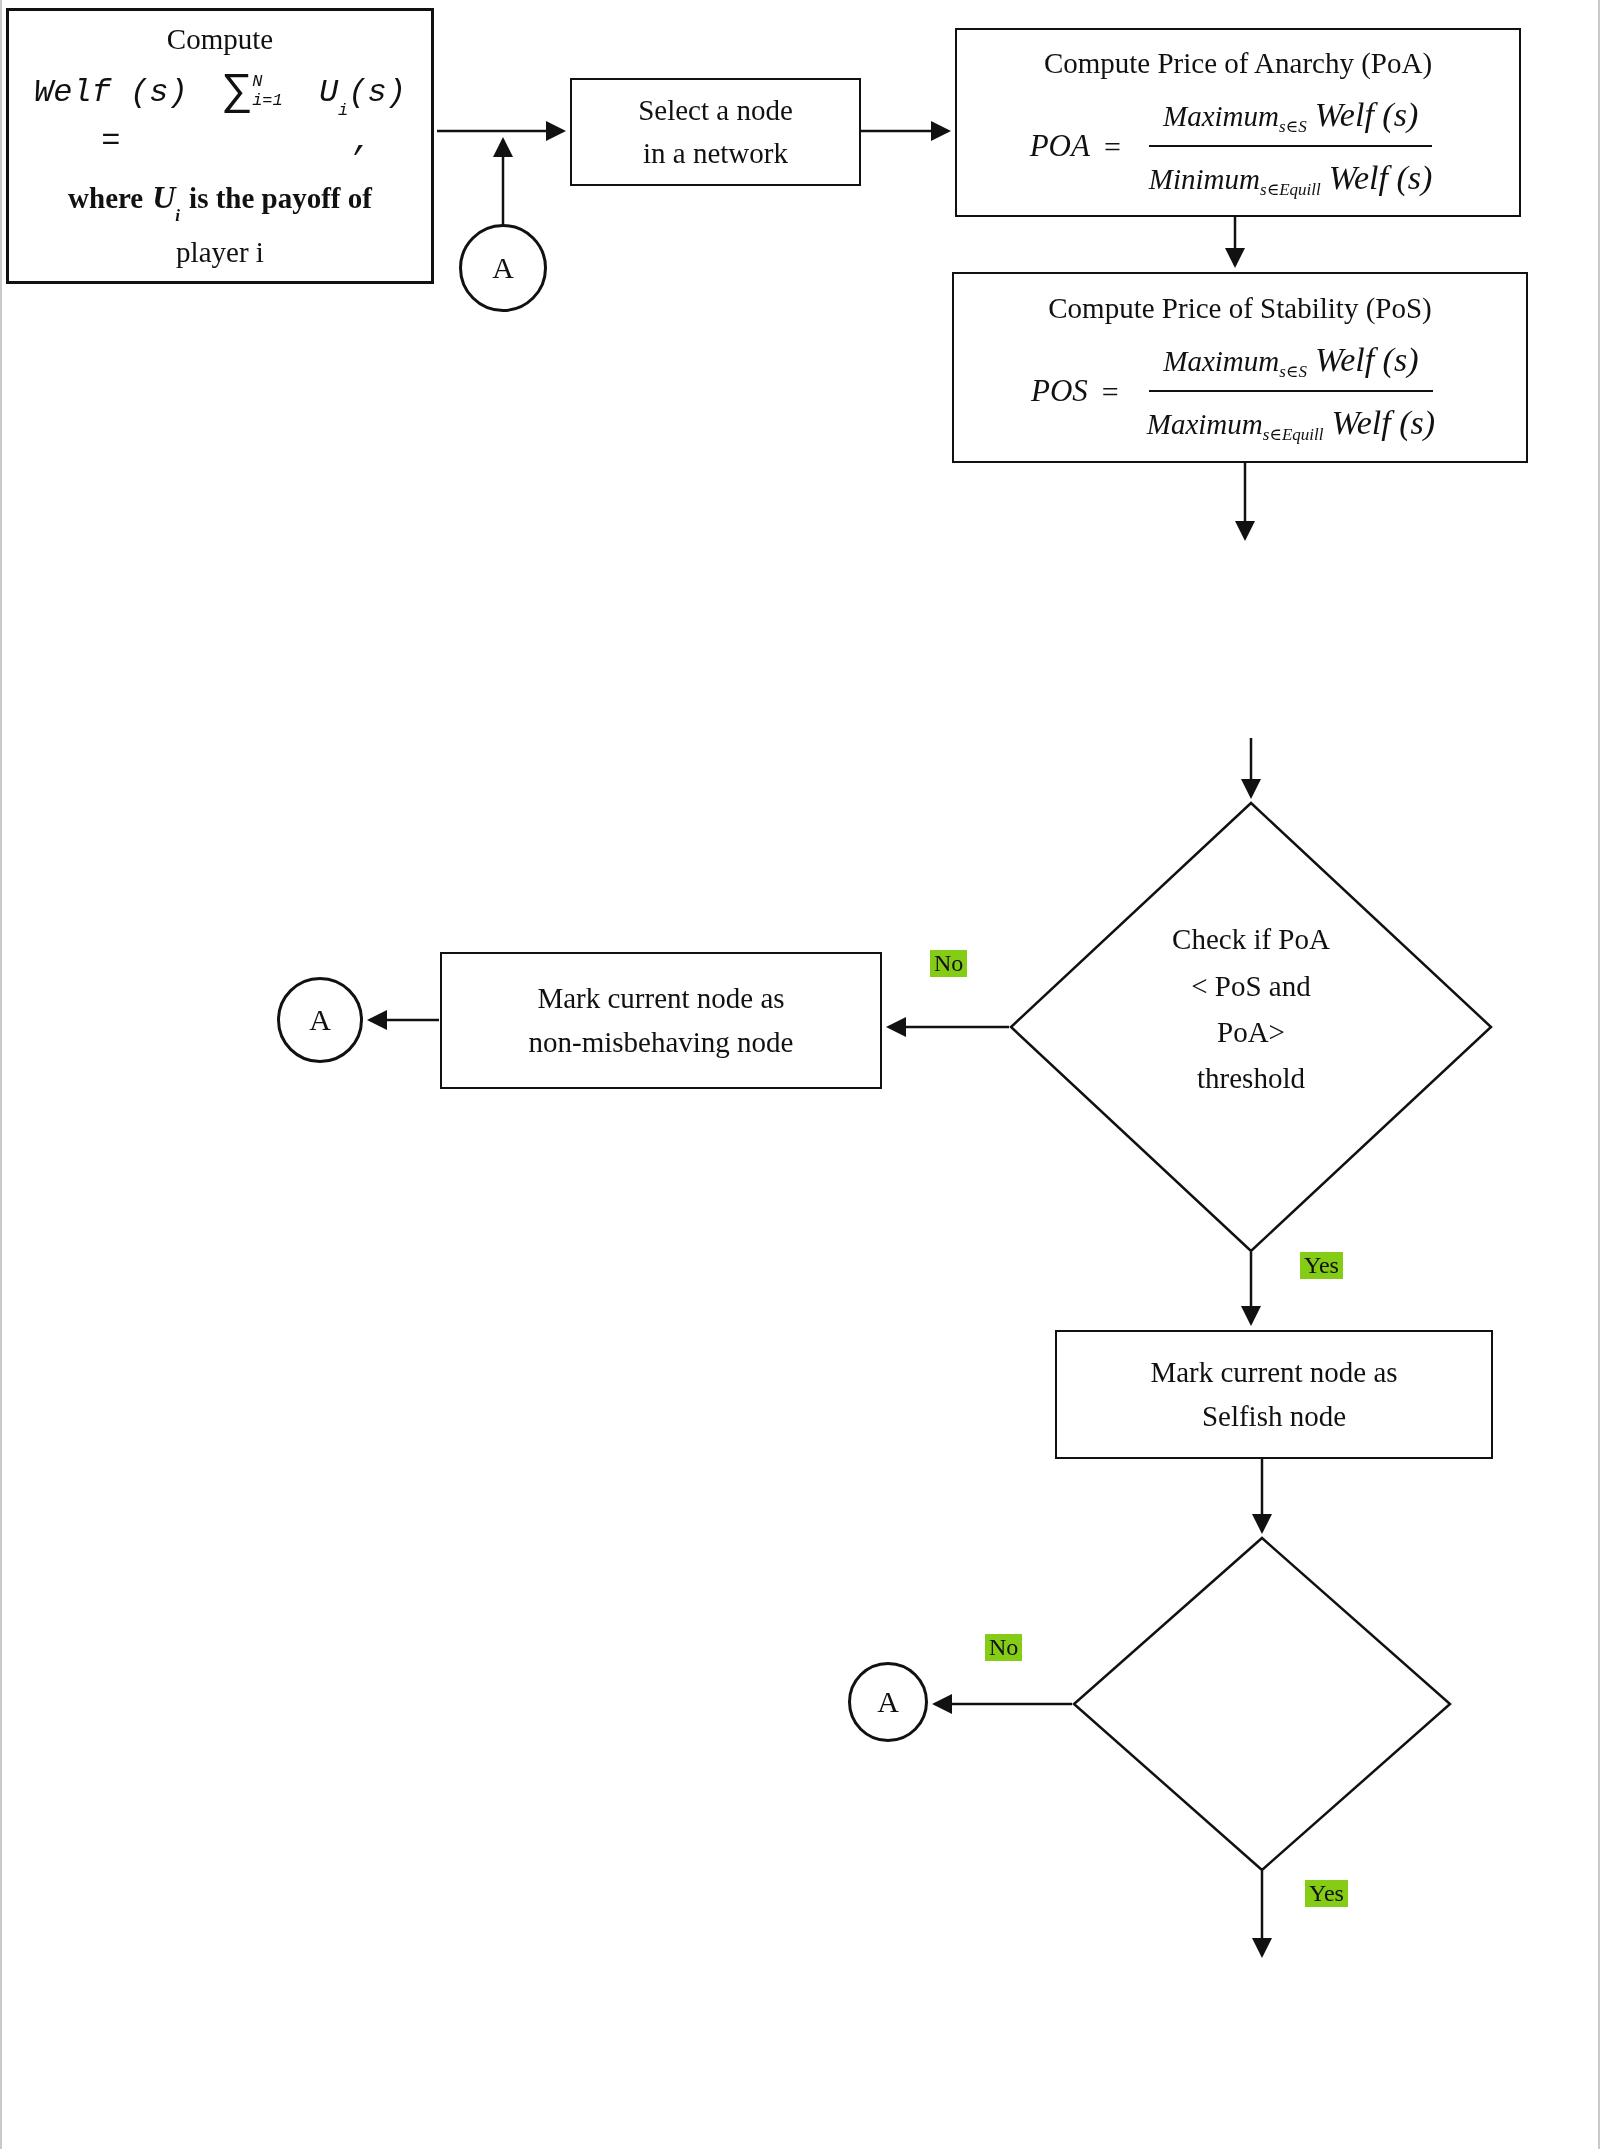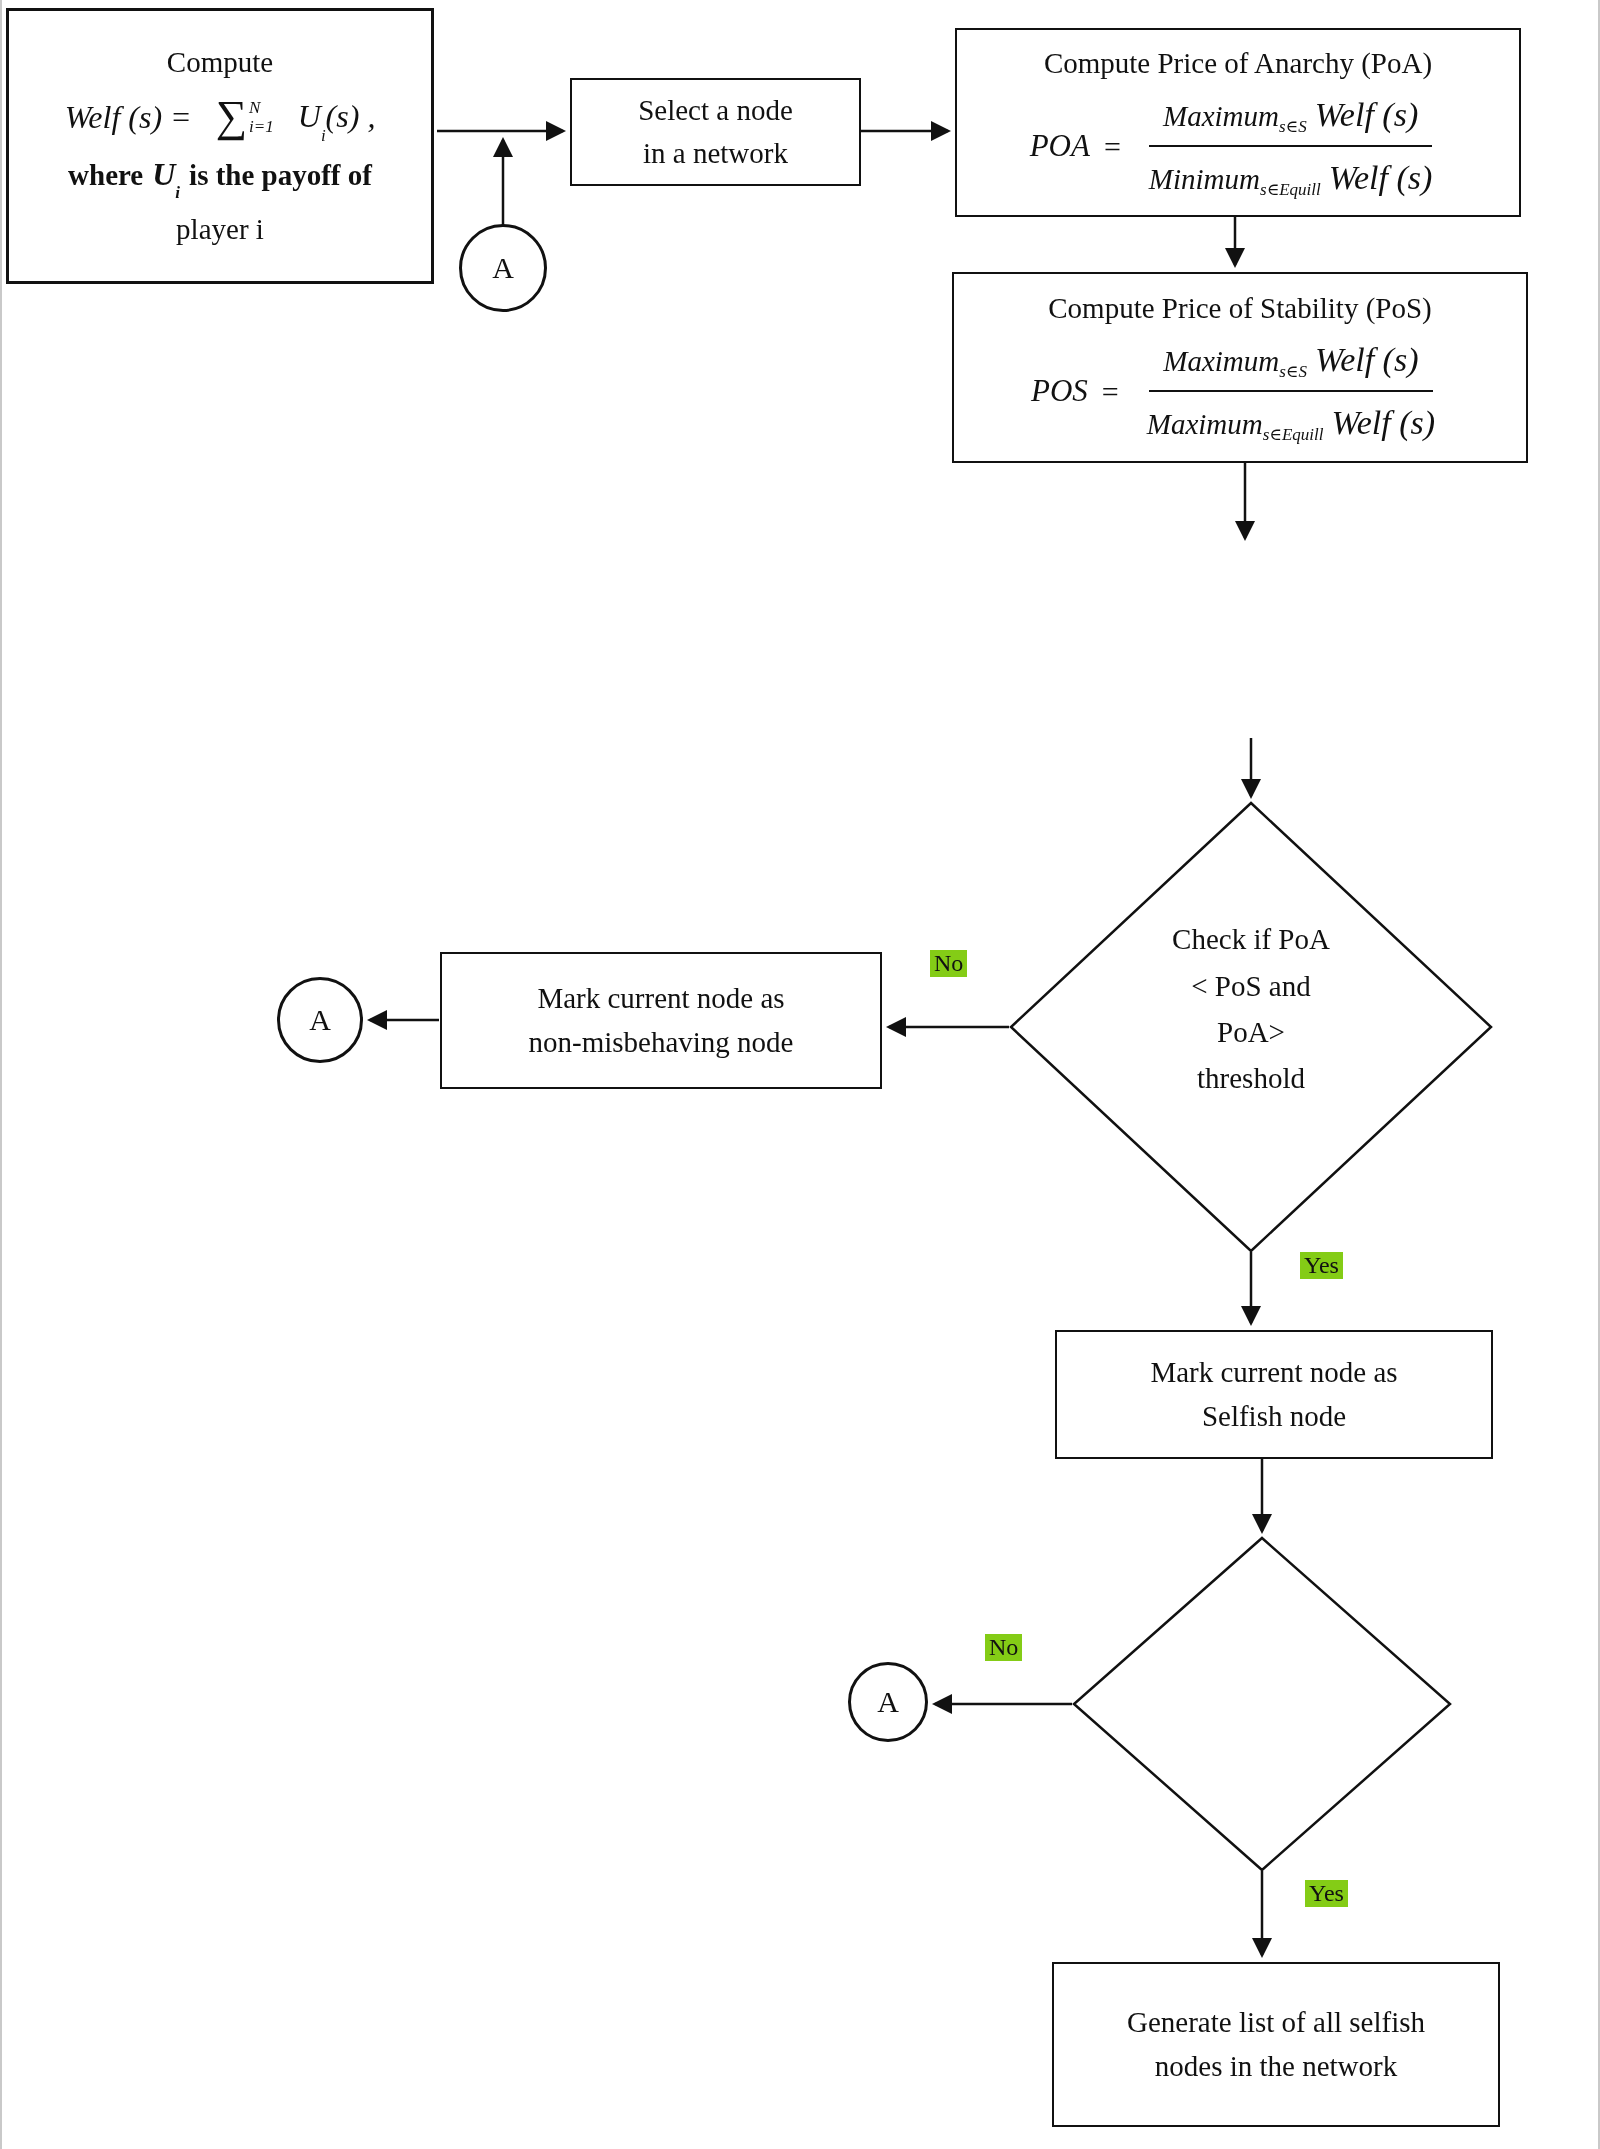--- a/index.html
+++ b/index.html
@@ -27,21 +27,21 @@
 
   .dtext {
     position:absolute; display:flex; align-items:center; justify-content:center;
     text-align:center; font-size:29px; line-height:1.6;
   }
 
   .it { font-style:italic; }
   .node-title { font-size:29px; }
 
   
-  .fm-welf { display:flex; align-items:center; justify-content:center; gap:24px; font-size:32px; }
+  .fm-welf { display:flex; align-items:flex-start; justify-content:center; gap:17px; font-size:32px;font-family:Liberation Mono, monospace; }
   .bigop { display:inline-flex; align-items:center; }
   .op-sym { font-size:44px; line-height:1; }
   .op-lims { display:inline-flex; flex-direction:column; align-items:flex-start;
              font-size:17px; font-style:italic; line-height:1.15; margin-left:2px; }
   sub.s { font-size:17px; font-style:italic; position:relative; top:6px; }
   .welf-line { display:flex; align-items:baseline; justify-content:center; gap:9px;font-weight:bold; }
   .u-big { font-size:32px; font-style:italic; }
 
   
   .fm-row { display:flex; align-items:center; justify-content:center; gap:14px; }
@@ -187,18 +187,14 @@
   </div>
 
 
   <div class="edge-label" style="left:985px; top:1634px;">No</div>
   <div class="edge-label" style="left:1305px; top:1880px;">Yes</div>
 
   <div class="circle" style="left:848px; top:1662px; width:80px; height:80px;">
     <span>A</span>
   </div>
 
-  <div class="node" style="left:1052px; top:1962px; width:448px; height:165px;">
-    <div class="pre">Generate list of all selfish
-nodes in the network</div>
-  </div>
 
 </div>
 
 </body></html>

